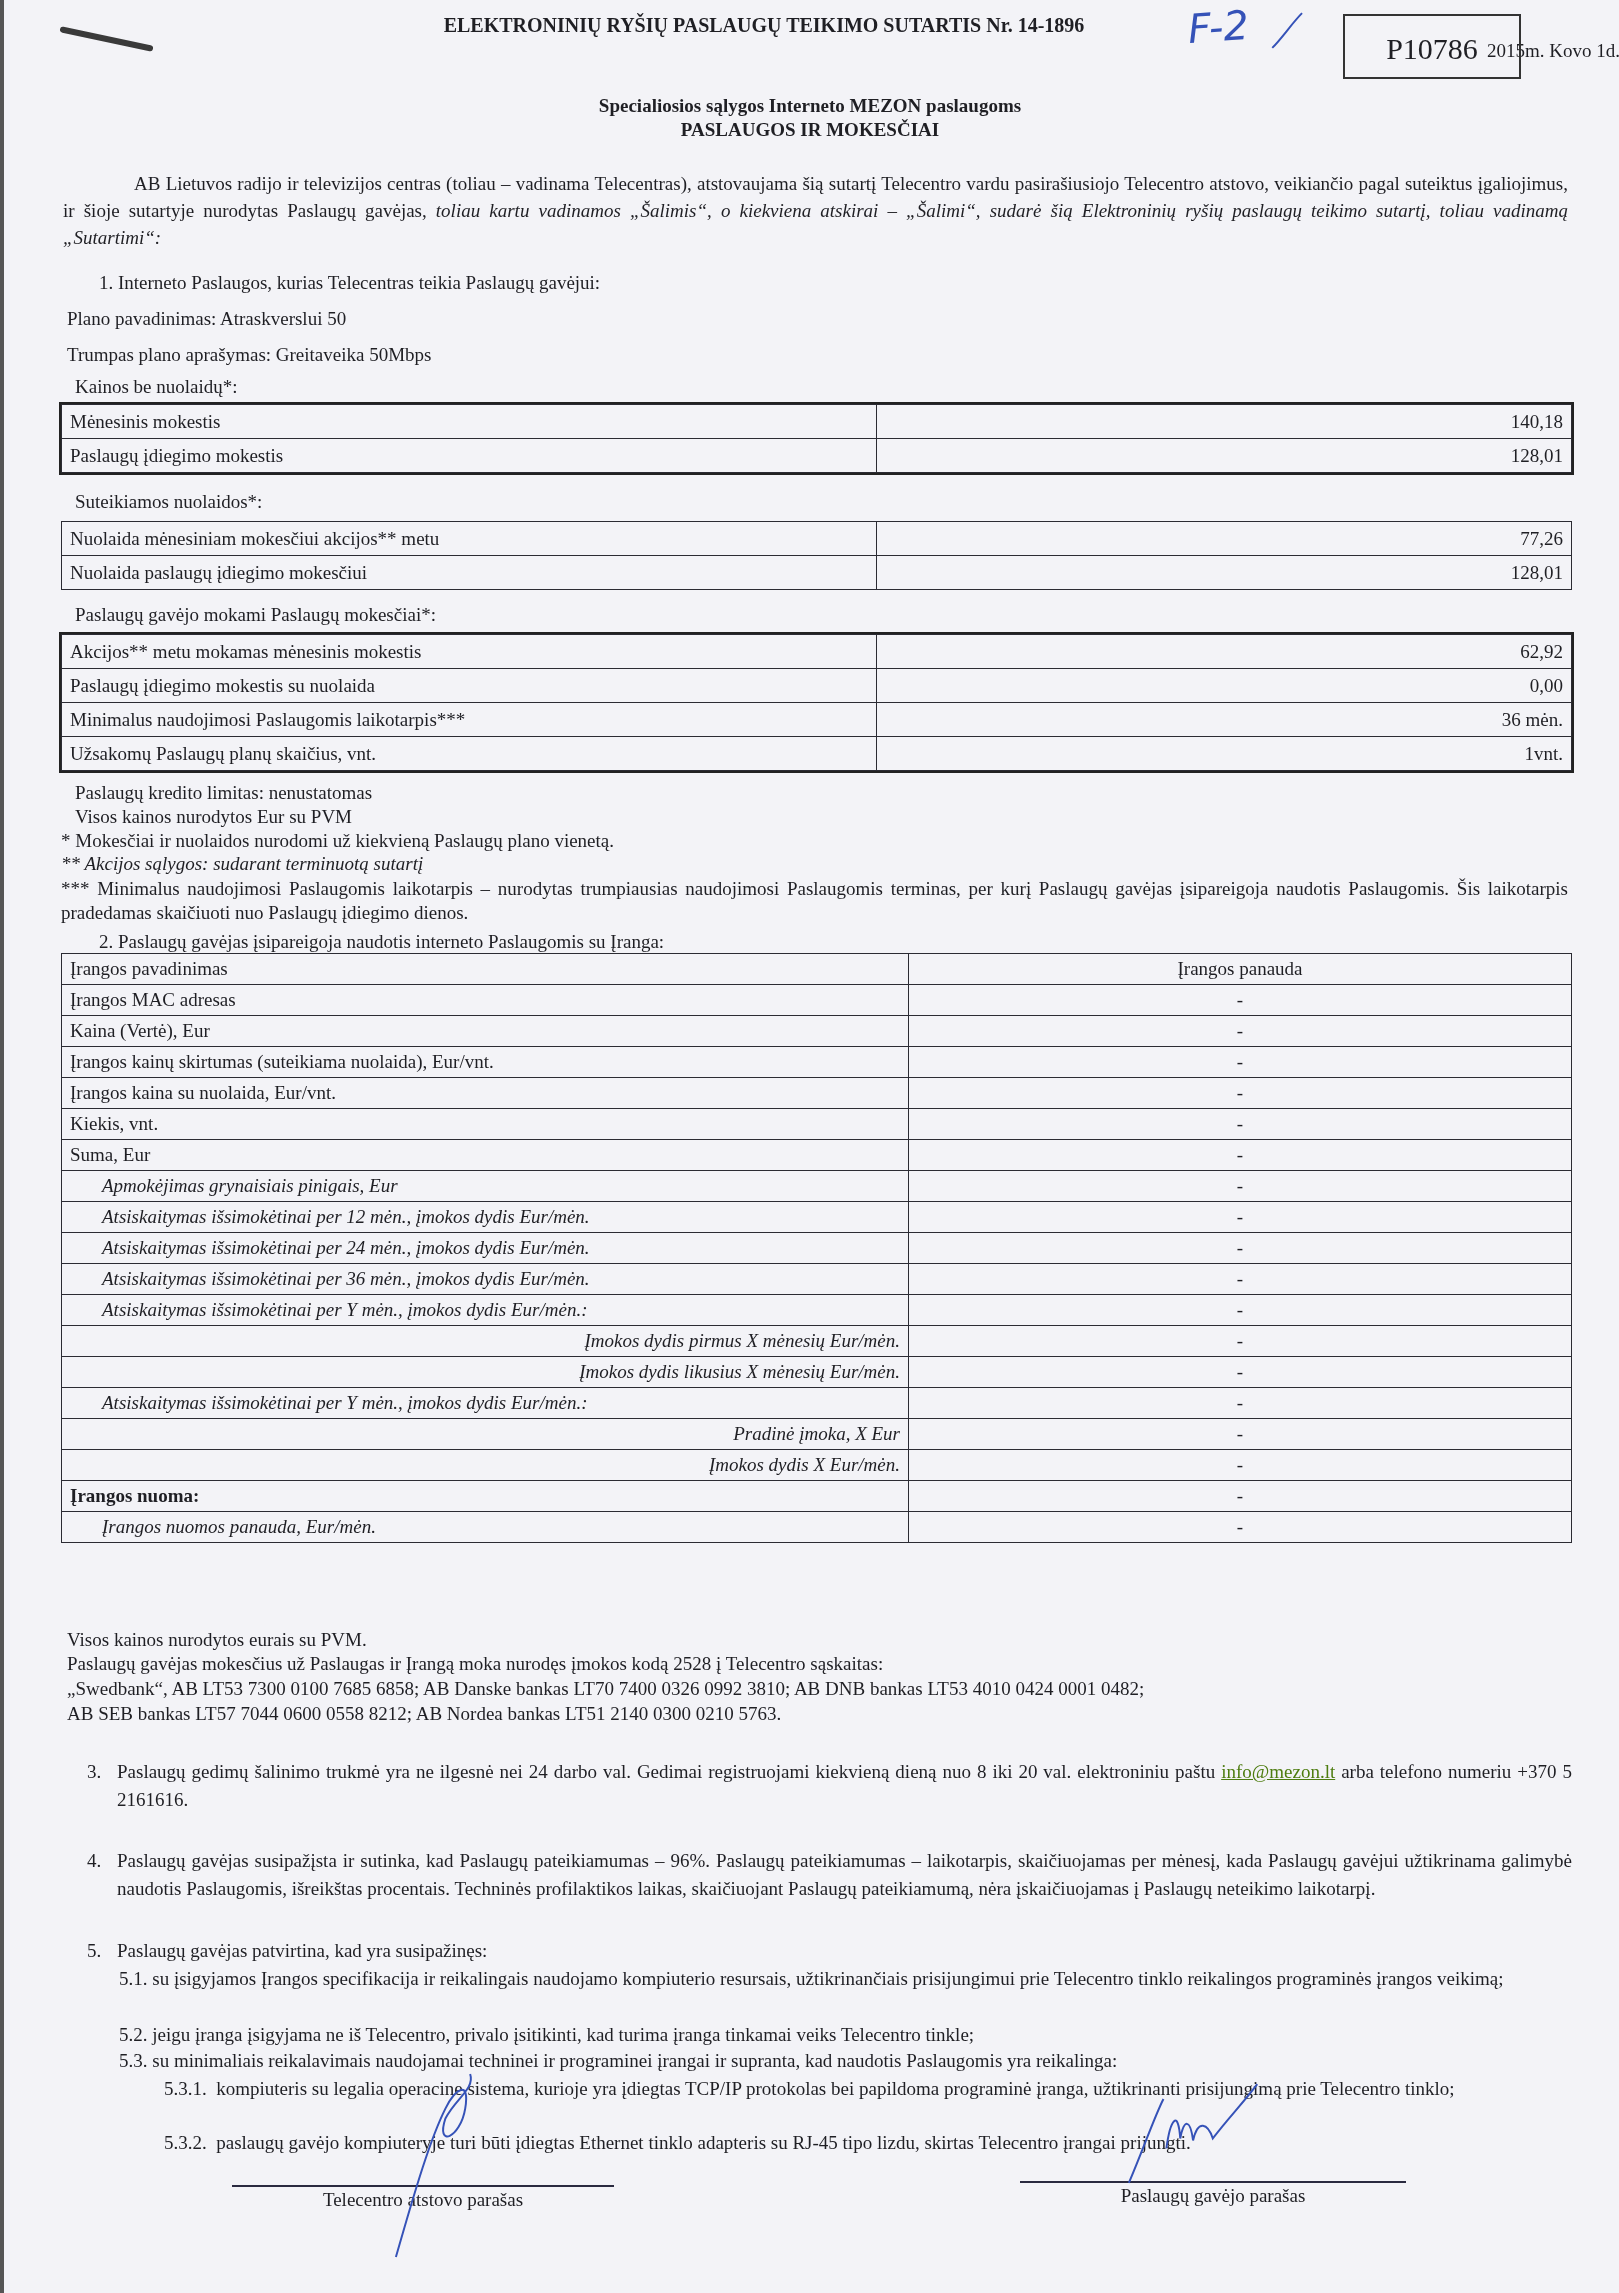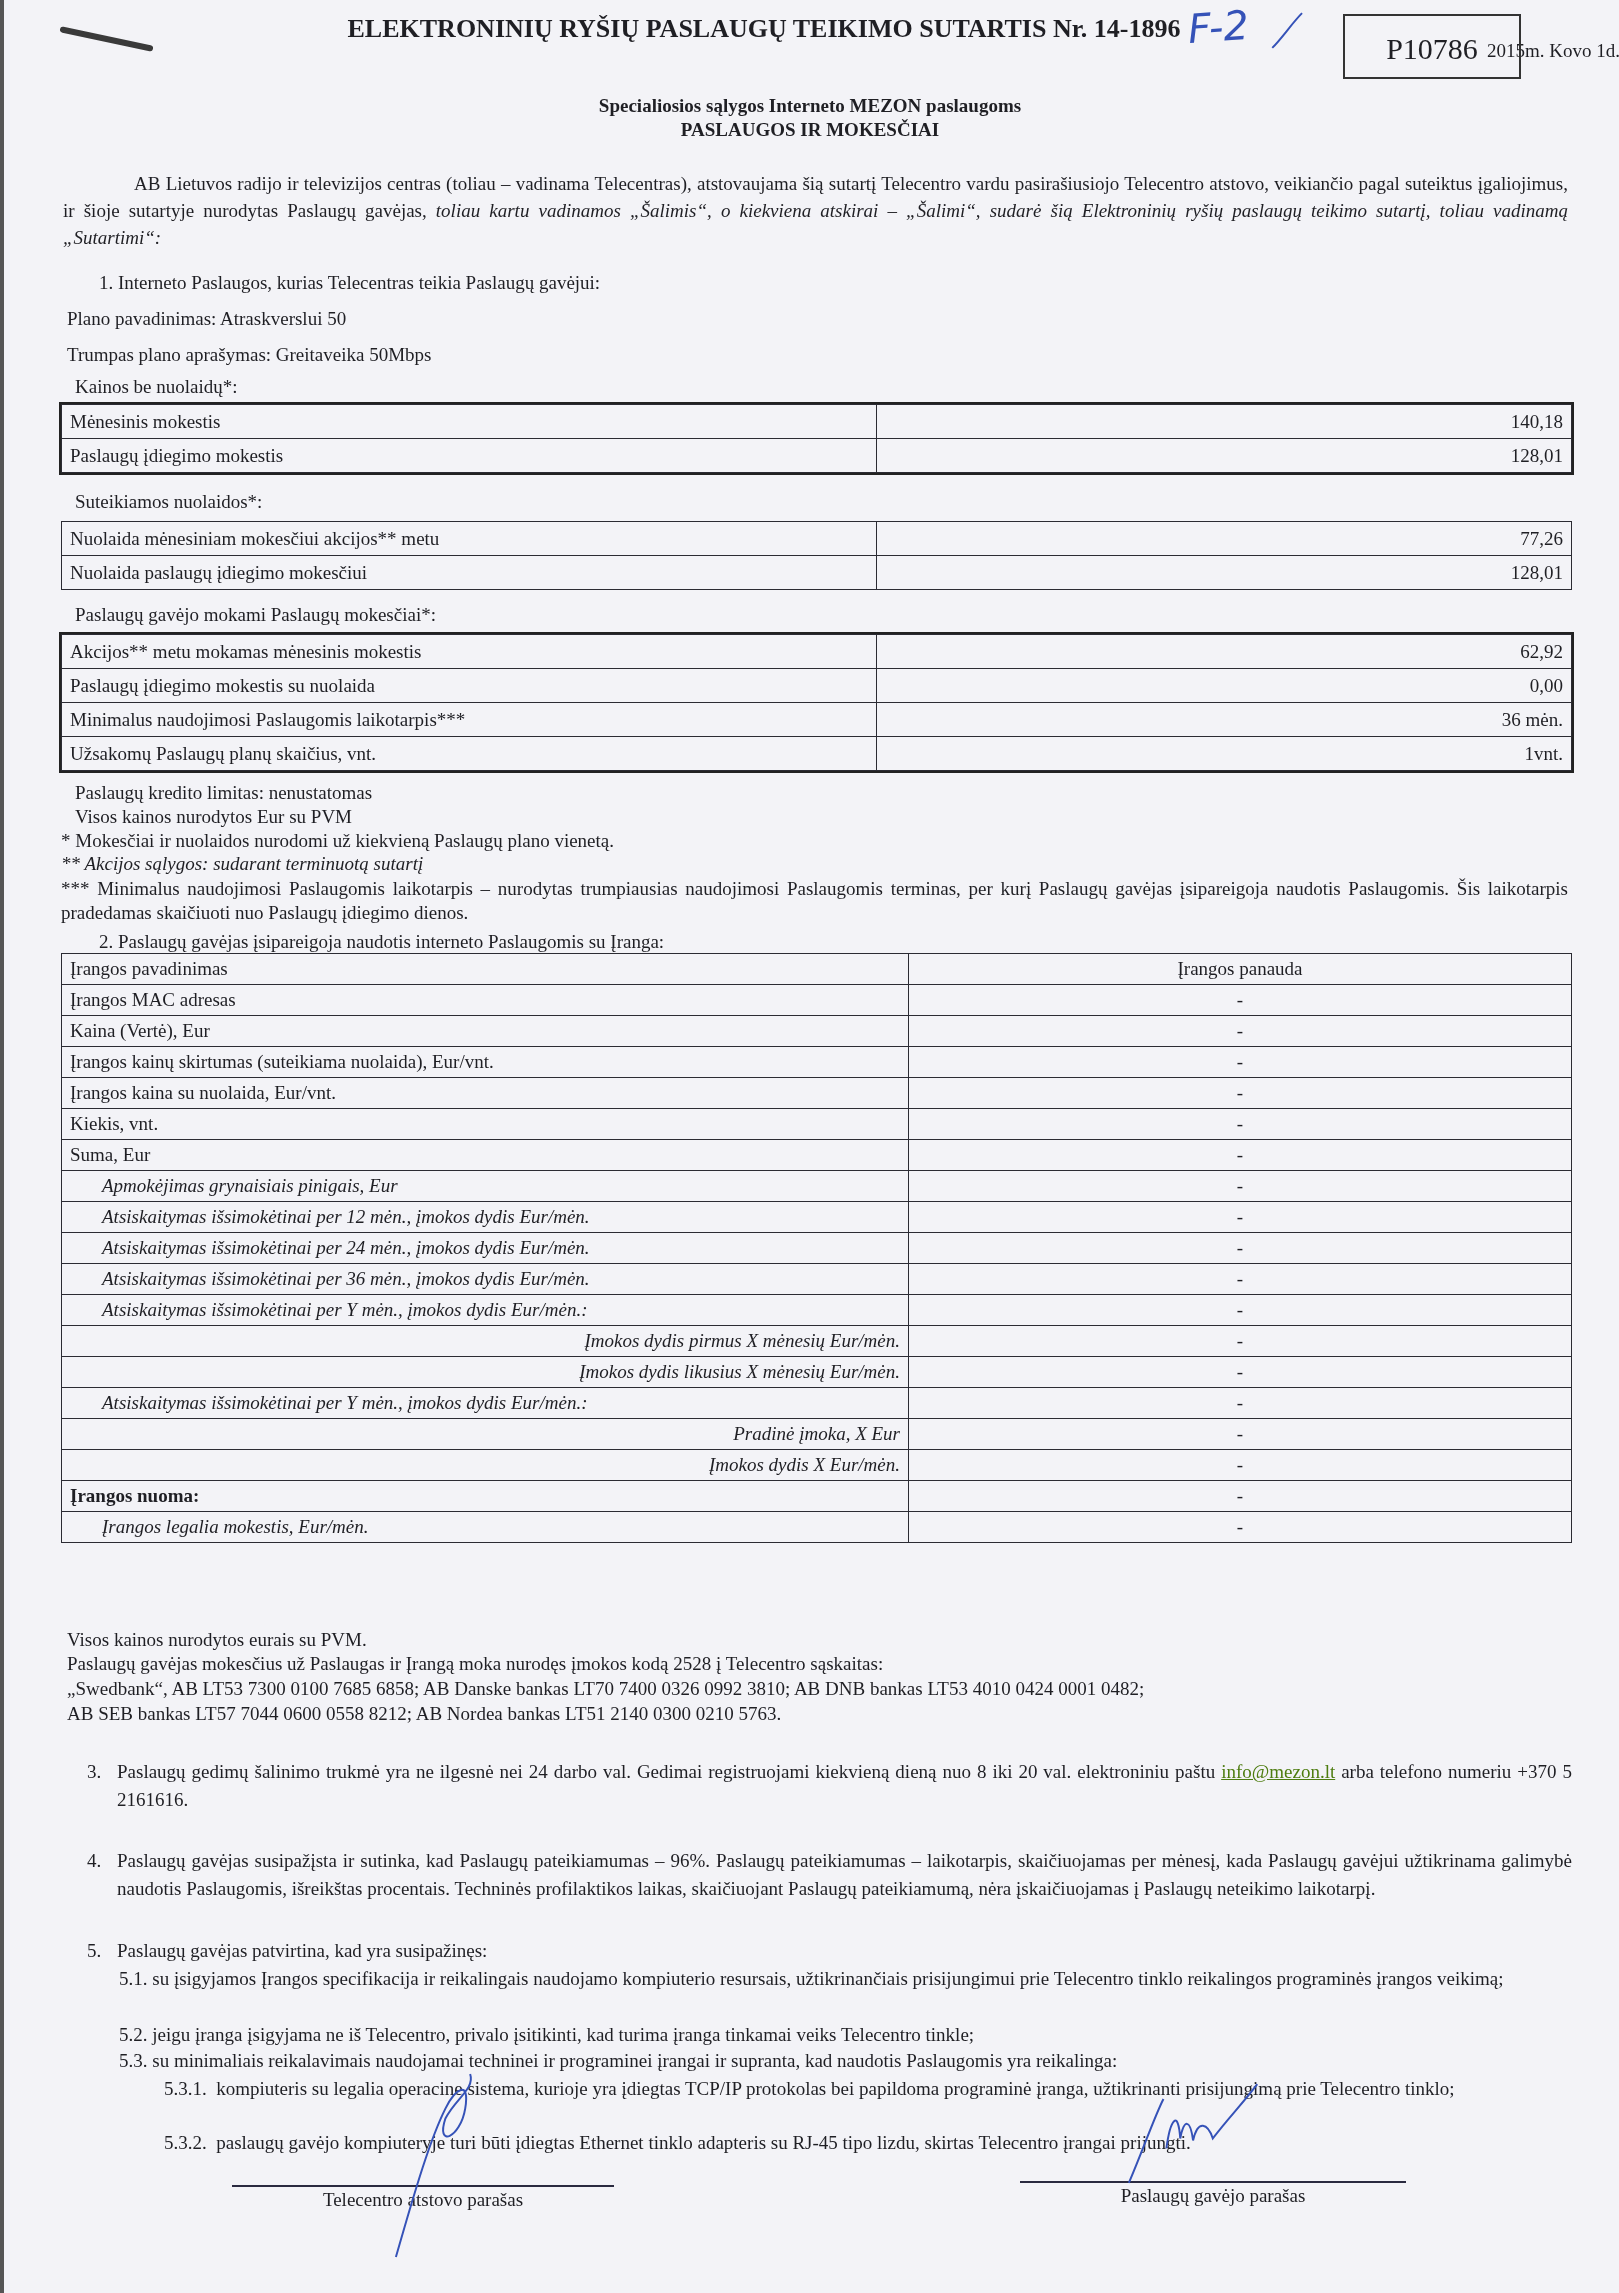--- a/index.html
+++ b/index.html
@@ -5,21 +5,21 @@
   html, body { margin: 0; padding: 0; }
   body {
     width: 1620px; height: 2294px; position: relative; overflow: hidden;
     background: #f3f3f7;
     font-family: "Liberation Serif", serif;
     color: #1f1f24;
   }
   .page-edge { position: absolute; left: 0; top: 0; width: 4px; height: 2294px; background: #555; }
   .staple { position: absolute; left: 59px; top: 36px; width: 95px; height: 6px; background: #3a3a3a; transform: rotate(12deg); border-radius: 3px; }
   .abs { position: absolute; }
-  .title { left: 0; width: 1528px; text-align: center; font-weight: bold; font-size: 26px; top: 14px; }
+  .title { left: 0; width: 1528px; text-align: center; font-weight: bold; font-size: 20px; top: 14px; }
   .date { left: 0; width: 1620px; text-align: right; font-size: 19px; top: 40px; }
   .doc-id { left: 1343px; top: 14px; width: 178px; height: 65px; border: 2px solid #333; font-size: 30px; text-align: center; line-height: 65px; box-sizing: border-box; }
   .handmark { left: 1188px; top: 4px; font-family: "DejaVu Sans", sans-serif; font-style: italic; color: #3552b8; font-size: 40px; transform: rotate(-4deg); }
   .sub1 { left: 0; width: 1620px; text-align: center; font-weight: bold; font-size: 19px; top: 95px; }
   .sub2 { left: 0; width: 1620px; text-align: center; font-weight: bold; font-size: 19px; top: 119px; }
   .intro { left: 63px; width: 1505px; top: 170px; font-size: 19px; line-height: 27px; text-align: justify; }
   .intro .ind { display: inline-block; width: 71px; }
   .p19 { font-size: 19px; }
   .bold { font-weight: normal; }
   .ital { font-style: italic; }
@@ -188,21 +188,21 @@
       </tr>
       <tr>
         <td class="lbl subr">Įmokos dydis X Eur/mėn.</td>
         <td class="val">-</td>
       </tr>
       <tr>
         <td class="lbl" style="font-weight: bold;">Įrangos nuoma:</td>
         <td class="val">-</td>
       </tr>
       <tr>
-        <td class="lbl sub">Įrangos legalia mokestis, Eur/mėn.</td>
+        <td class="lbl sub">Įrangos nuomos panauda, Eur/mėn.</td>
         <td class="val">-</td>
       </tr>
     </tbody>
 </table>
 
 <div class="abs foot-line" style="top:1629px;">Visos kainos nurodytos eurais su PVM.</div>
 <div class="abs foot-line" style="top:1653px;">Paslaugų gavėjas mokesčius už Paslaugas ir Įrangą moka nurodęs įmokos kodą 2528 į Telecentro sąskaitas:</div>
 <div class="abs foot-line" style="top:1678px;">„Swedbank“, AB LT53 7300 0100 7685 6858; AB Danske bankas LT70 7400 0326 0992 3810; AB DNB bankas LT53 4010 0424 0001 0482;</div>
 <div class="abs foot-line" style="top:1703px;">AB SEB bankas LT57 7044 0600 0558 8212; AB Nordea bankas LT51 2140 0300 0210 5763.</div>
 

